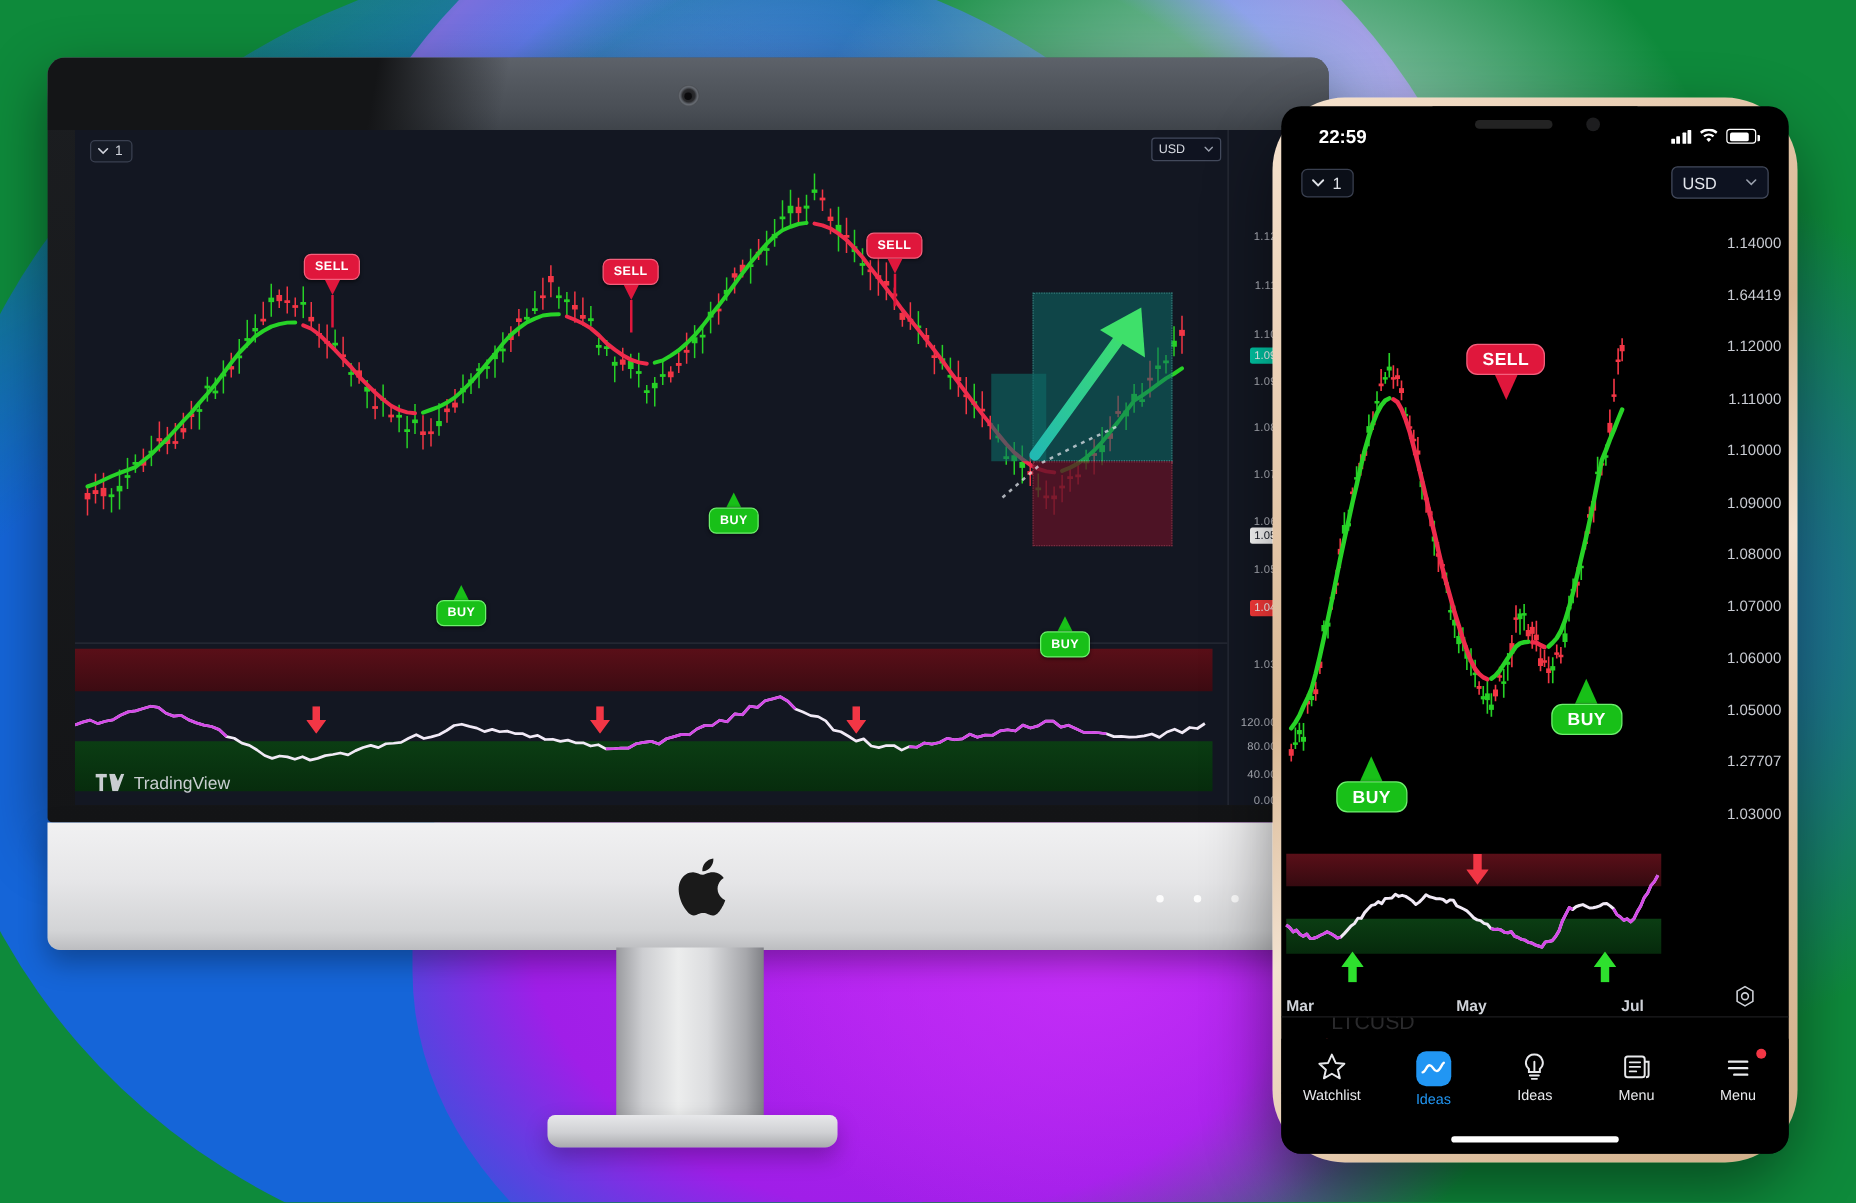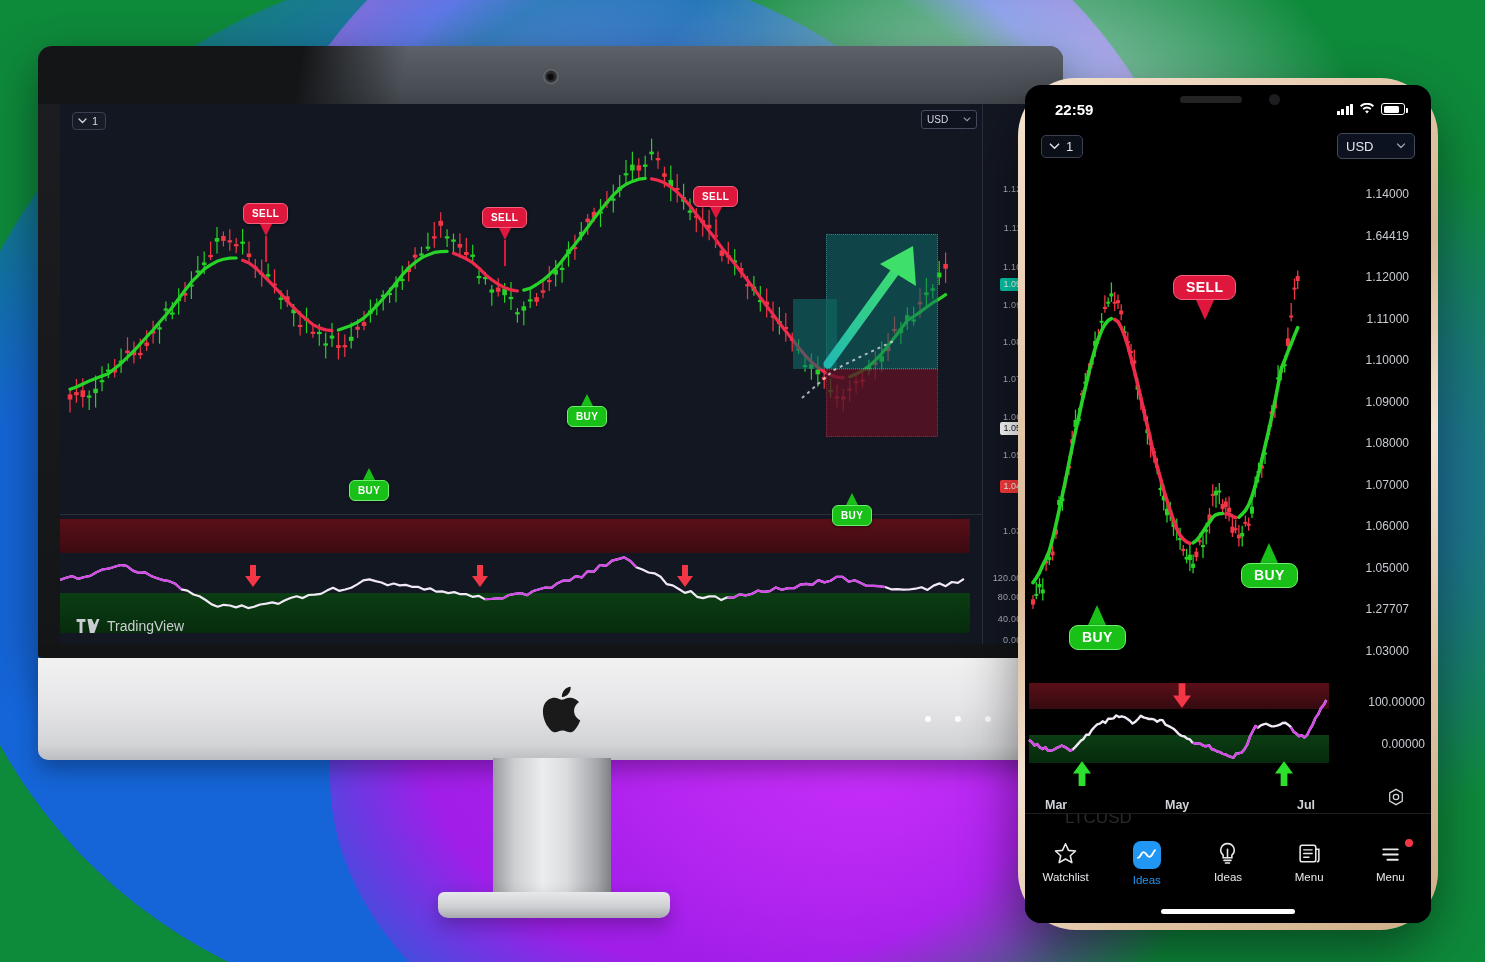--- a/index.html
+++ b/index.html
@@ -246,21 +246,21 @@
     padding:3px 9px 3px 7px; background:#0b0f18;
     color:#dfe2e8; font-size:13px;
   }
   .ph-usd {
     display:flex; align-items:center; justify-content:space-between;
     width:78px; height:26px; padding:0 8px;
     border:1px solid #434a5c; border-radius:5px;
     background:#0d1220; color:#e3e6ec; font-size:13px;
   }
   .ph-chart { position:absolute; left:0; top:78px; width:100%; height:510px; }
-  .ph-axis { position:absolute; right:16px; top:0; width:84px; height:510px;text-align:right; }
+  .ph-axis { position:absolute; right:0; top:0; width:84px; height:510px;text-align:right; }
   .ph-axis-lbl { position:absolute; right:6px; font-size:12px; color:#c8cbd2; white-space:nowrap;}
   .ph-ind { position:absolute; left:0; top:590px; width:100%; height:110px; }
   .ph-ind-axis { position:absolute; right:0; top:0; width:84px; height:110px;}
   .ph-time {
     position:absolute; left:0; top:700px; width:100%; height:26px;
     display:flex; align-items:center; color:#cfd2d8; font-size:12.5px; font-weight:600;
   }
   .ph-time span { position:absolute; }
   .ph-symbar {
     position:absolute; left:0; top:728px; width:100%; height:62px;
@@ -979,42 +979,36 @@
 
       <div class="ph-ind">
         <div style="position:absolute;left:4px;top:8px;width:300px;height:26px;
              background:linear-gradient(180deg,#5a0f18 0%, #350a10 100%);"></div>
         <div style="position:absolute;left:4px;top:60px;width:300px;height:28px;
              background:linear-gradient(180deg,#0b3d13 0%, #062a0c 100%);"></div>
         <svg width="310" height="110" viewBox="0 0 310 110" style="position:absolute;left:0;top:0;">
           <path id="p-osc" fill="none" stroke="#f1eaf6" stroke-width="2.4" stroke-linejoin="round" d="M4.0,65.0 L6.7,67.0 L9.5,70.5 L12.2,69.1 L14.9,72.4 L17.6,74.0 L20.4,72.2 L23.1,75.7 L25.8,75.6 L28.5,74.8 L31.3,73.2 L34.0,72.0 L36.7,70.5 L39.5,71.8 L42.2,73.4 L44.9,75.5 L47.6,74.7 L50.4,71.9 L53.1,68.9 L55.8,65.8 L58.5,63.9 L61.3,59.6 L64.0,59.7 L66.7,55.1 L69.5,52.0 L72.2,49.3 L74.9,48.7 L77.6,46.3 L80.4,47.9 L83.1,43.8 L85.8,43.7 L88.5,43.4 L91.3,40.4 L94.0,42.1 L96.7,41.3 L99.5,42.1 L102.2,43.8 L104.9,45.7 L107.6,48.6 L110.4,46.7 L113.1,44.0 L115.8,40.8 L118.5,42.4 L121.3,43.1 L124.0,44.0 L126.7,43.9 L129.5,44.6 L132.2,46.8 L134.9,45.0 L137.6,45.1 L140.4,49.7 L143.1,50.9 L145.8,52.2 L148.5,53.7 L151.3,56.4 L154.0,59.3 L156.7,60.9 L159.5,61.5 L162.2,63.7 L164.9,64.4 L167.6,67.7 L170.4,68.6 L173.1,68.3 L175.8,69.0 L178.5,70.8 L181.3,71.2 L184.0,70.3 L186.7,74.0 L189.5,75.0 L192.2,76.5 L194.9,77.1 L197.6,78.8 L200.4,79.4 L203.1,80.9 L205.8,81.8 L208.5,82.7 L211.3,78.5 L214.0,78.2 L216.7,77.6 L219.5,74.2 L222.2,69.7 L224.9,61.8 L227.6,56.5 L230.4,51.1 L233.1,52.6 L235.8,50.4 L238.5,49.4 L241.3,48.7 L244.0,50.1 L246.7,51.4 L249.5,51.2 L252.2,50.6 L254.9,49.7 L257.6,48.0 L260.4,47.8 L263.1,49.7 L265.8,52.0 L268.5,56.7 L271.3,58.6 L274.0,61.2 L276.7,60.1 L279.5,62.5 L282.2,59.9 L284.9,54.3 L287.6,49.8 L290.4,43.0 L293.1,39.5 L295.8,33.4 L298.5,30.3 L301.3,25.2"></path>
           <path id="p-osc2" fill="none" stroke="#d44ae8" stroke-width="2.4" stroke-linejoin="round" d="M4.0,65.0 L6.7,67.0 L9.5,70.5 L12.2,69.1 L14.9,72.4 L17.6,74.0 L20.4,72.2 L23.1,75.7 L25.8,75.6 L28.5,74.8 L31.3,73.2 L34.0,72.0 L36.7,70.5 L39.5,71.8 L42.2,73.4 L44.9,75.5 L47.6,74.7 M167.6,67.7 L170.4,68.6 L173.1,68.3 L175.8,69.0 L178.5,70.8 L181.3,71.2 L184.0,70.3 L186.7,74.0 L189.5,75.0 L192.2,76.5 L194.9,77.1 L197.6,78.8 L200.4,79.4 L203.1,80.9 L205.8,81.8 L208.5,82.7 L211.3,78.5 L214.0,78.2 L216.7,77.6 L219.5,74.2 L222.2,69.7 L224.9,61.8 L227.6,56.5 L230.4,51.1 L233.1,52.6 M265.8,52.0 L268.5,56.7 L271.3,58.6 L274.0,61.2 L276.7,60.1 L279.5,62.5 L282.2,59.9 L284.9,54.3 L287.6,49.8 L290.4,43.0 L293.1,39.5 L295.8,33.4 L298.5,30.3 L301.3,25.2"></path>
         </svg>
-        <div class="ph-ind-axis">
-          <div id="p-ind-ticks">
-              <div class="ph-axis-lbl" style="top: 20px;">100.00000</div>
-              <div class="ph-axis-lbl" style="top: 62px;">0.00000</div>
-            </div>
-        </div>
         <div id="p-arrows">
             <svg viewBox="0 0 16 22" width="18" height="25" style="position: absolute; left: 148px; top: 8px; z-index: 9;">
               <path d="M5,0 H11 V11 H16 L8,22 L0,11 H5 Z" fill="#f23645"></path>
             </svg>
             <svg viewBox="0 0 16 22" width="18" height="25" style="position: absolute; left: 48px; top: 86px; z-index: 9;">
               <path d="M5,22 H11 V11 H16 L8,0 L0,11 H5 Z" fill="#2ee02e"></path>
             </svg>
             <svg viewBox="0 0 16 22" width="18" height="25" style="position: absolute; left: 250px; top: 86px; z-index: 9;">
               <path d="M5,22 H11 V11 H16 L8,0 L0,11 H5 Z" fill="#2ee02e"></path>
             </svg>
           </div>
       </div>
 
       <div class="ph-time">
         <span id="p-time-ticks">
-            <span style="left: 20px;">Mar</span>
+            <span style="left: 4px;">Mar</span>
             <span style="left: 140px;">May</span>
             <span style="left: 272px;">Jul</span>
           </span>
         <svg style="position:absolute;right:26px;top:3px;" width="18" height="18" viewBox="0 0 20 20">
           <path d="M10 1.5 L17 5.5 L17 14.5 L10 18.5 L3 14.5 L3 5.5 Z" fill="none" stroke="#cfd2d8" stroke-width="1.4"></path>
           <circle cx="10" cy="10" r="3" fill="none" stroke="#cfd2d8" stroke-width="1.4"></circle>
         </svg>
       </div>
 
       <div class="ph-symbar">

